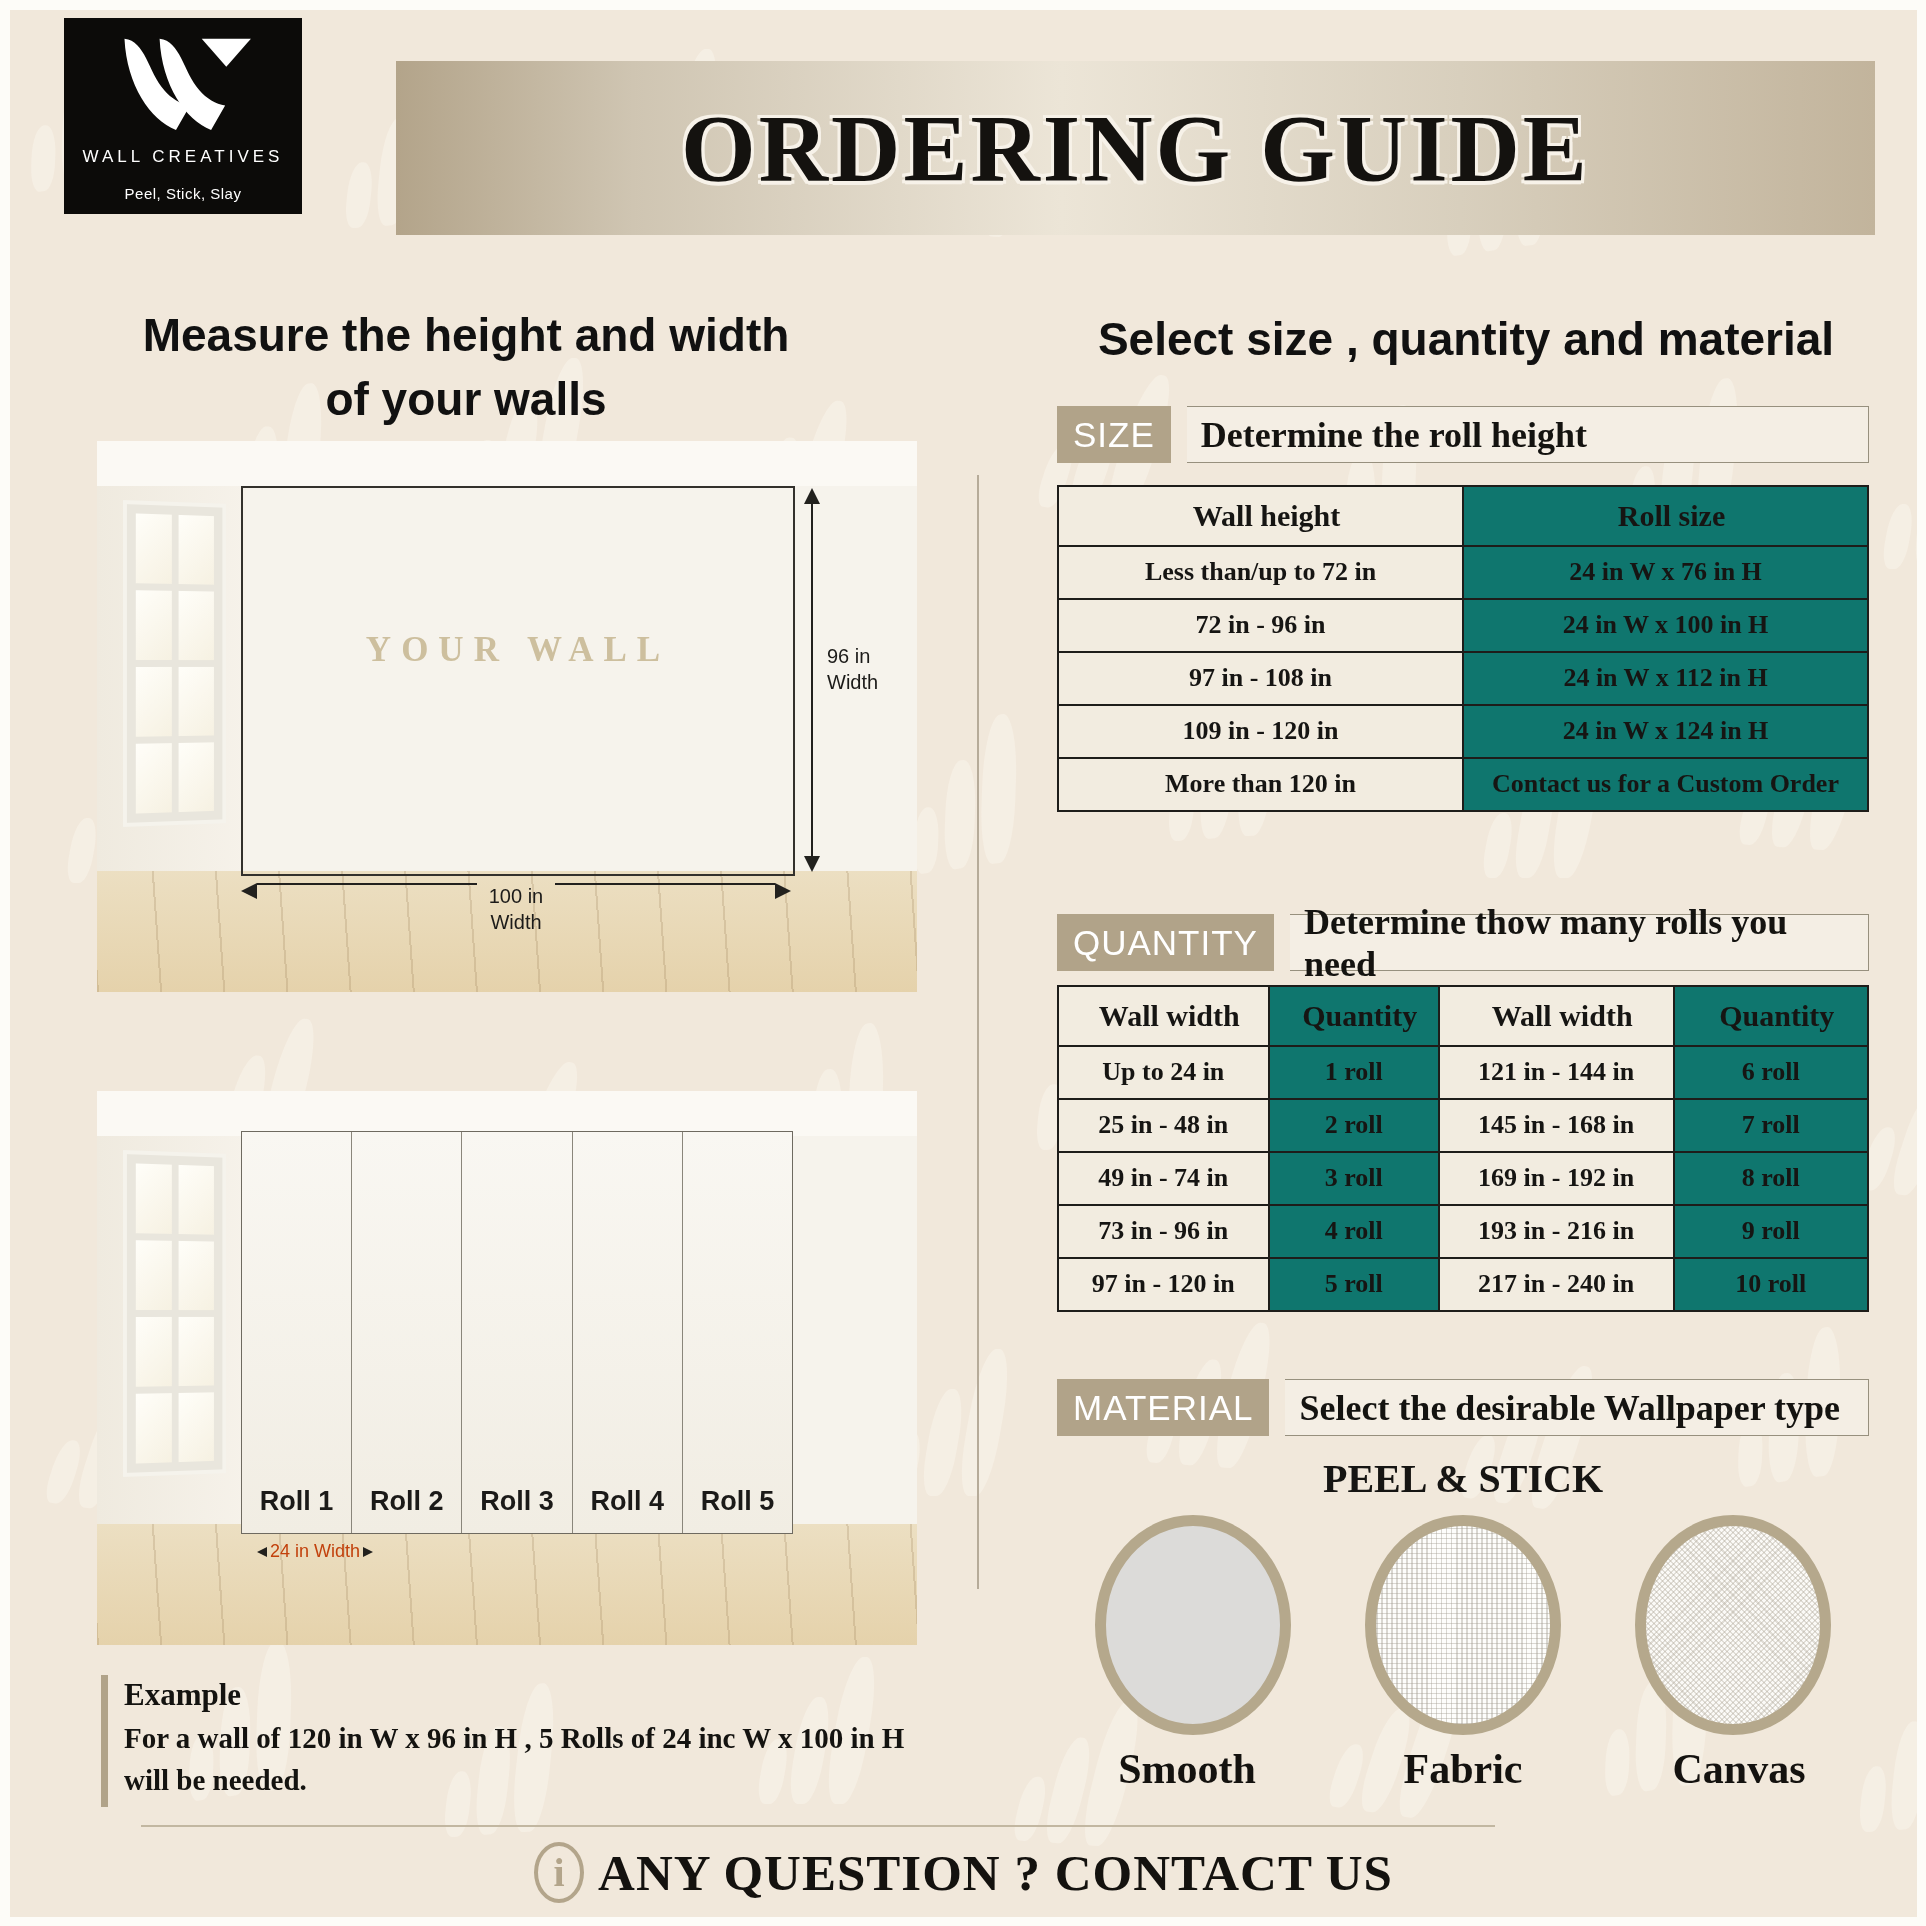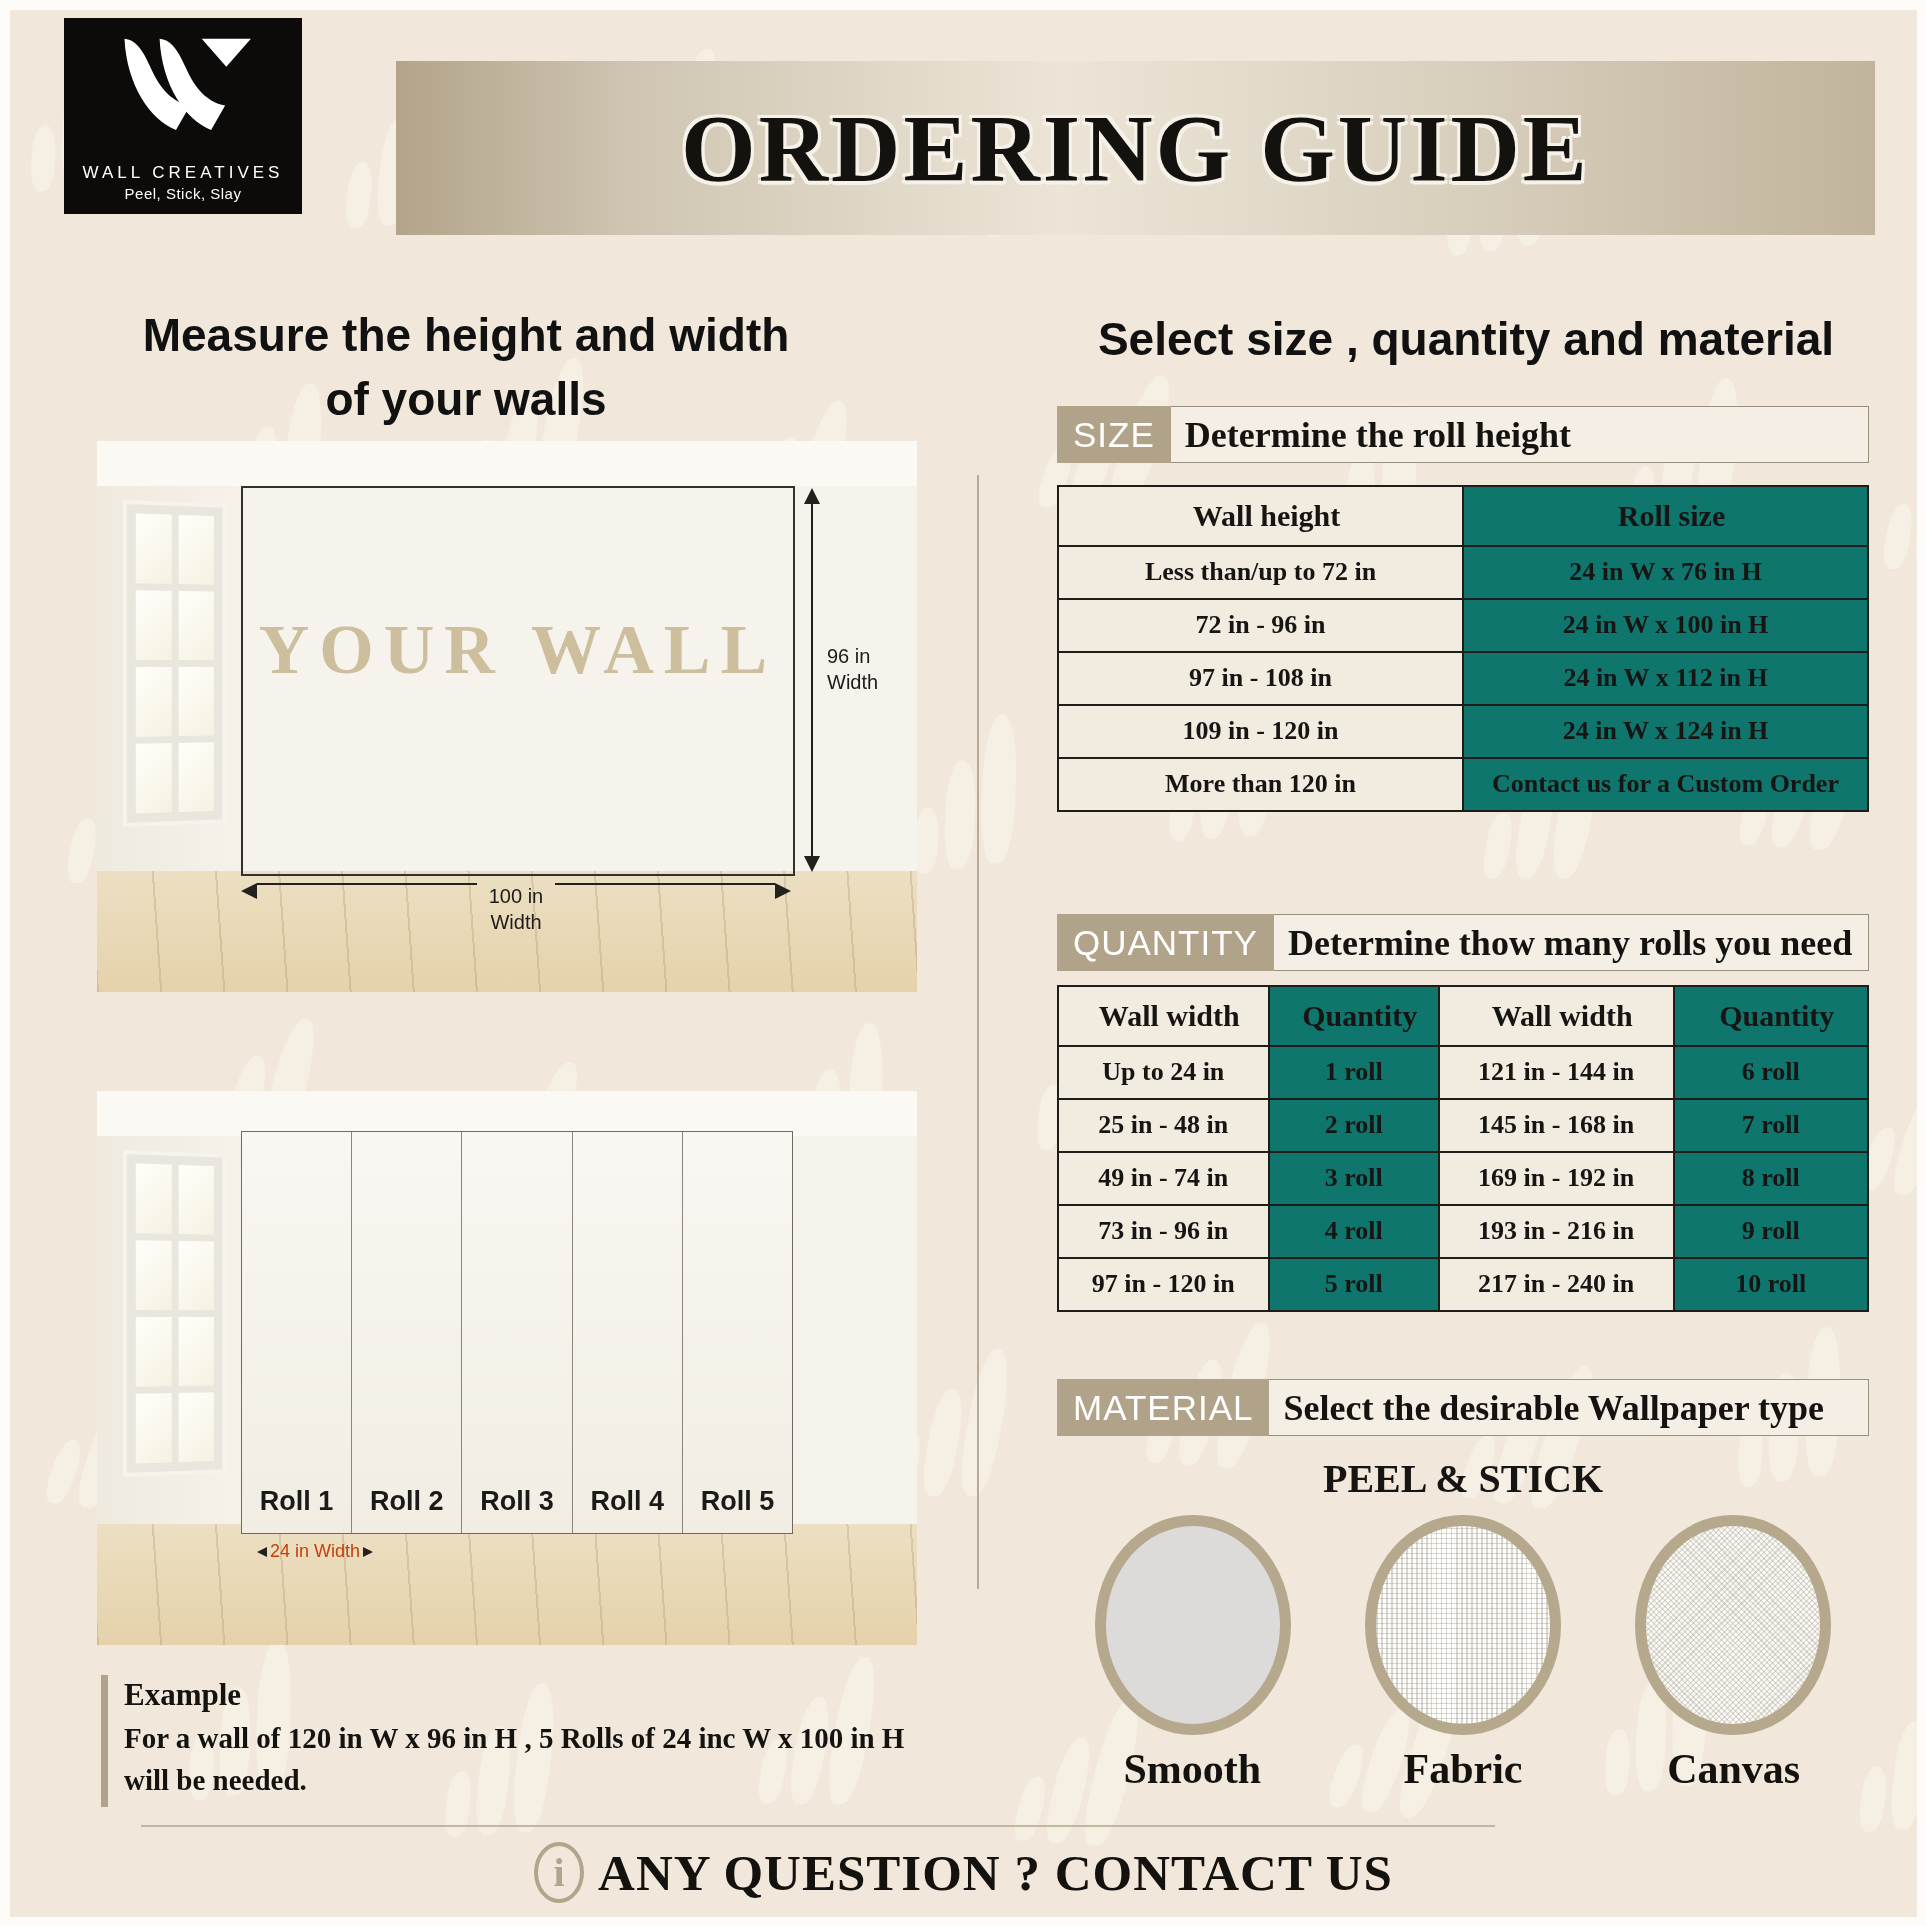--- a/index.html
+++ b/index.html
@@ -9,21 +9,21 @@
     border:10px solid #fdfcf8;box-sizing:border-box;
     font-family:"Liberation Sans",sans-serif;color:#161513;
   }
   
   .wm-layer{position:absolute;inset:0;z-index:0;}
   .wm{position:absolute;width:129px;height:149px;opacity:.55;display:flex;align-items:flex-end;gap:10px;}
   .wm-s{background:#faf5ec;border-radius:46% 46% 40% 40%;transform:skewX(-10deg);}
   .wm-s.s0{width:24px;height:65px;}
   .wm-s.s1{width:30px;height:107px;}
   .wm-s.s2{width:34px;height:147px;}
-  .z{position:absolute;z-index:1;}
+  .z{position:absolute;z-index:1;gap:16px;}
   
   .logo{left:54px;top:8px;width:238px;height:196px;background:#0c0b09;color:#fff;
         display:flex;flex-direction:column;align-items:center;justify-content:flex-end;padding-bottom:12px;box-sizing:border-box;}
   .logo svg{position:absolute;top:16px;left:50%;transform:translateX(-50%);}
   .logo-brand{font-size:17px;letter-spacing:4px;font-weight:400;}
   .logo-tag{font-size:15px;letter-spacing:0.5px;margin-top:2px;}
   
   .banner{left:386px;top:51px;width:1479px;height:174px;
     background:linear-gradient(90deg,#b3a48a 0%,#cfc5b2 16%,#ece5d7 45%,#d8cfbd 72%,#c2b49c 100%);
     display:flex;align-items:center;justify-content:center;}
@@ -67,21 +67,21 @@
   .room .floor{position:absolute;left:0;right:0;bottom:0;height:121px;
      background:repeating-linear-gradient(86deg,rgba(146,117,77,.22) 0 2px,transparent 2px 63px),
                 linear-gradient(180deg,#ecdfc2,#e5d2ab);}
   .room .window{position:absolute;left:26px;top:59px;width:107px;height:327px;background:#e9e6dd;padding:9px;
      display:grid;grid-template-columns:1fr 1fr;grid-template-rows:repeat(4,1fr);gap:7px;
      transform:perspective(693px) rotateY(9deg);transform-origin:left center;box-sizing:border-box;
      border:4px solid #f5f3ec;}
   .room .pane{background:linear-gradient(135deg,#fffef9,#f6f1e2);}
   .wallrect{position:absolute;left:144px;top:45px;width:550px;height:386px;border:2px solid #33312c;}
   .yourwall{position:absolute;left:0;right:0;top:42%;transform:translateY(-50%);text-align:center;
-    font-family:"Liberation Serif",serif;font-weight:bold;font-size:70px;letter-spacing:10px;color:#cdbf9e;}
+    font-family:"Liberation Serif",serif;font-weight:bold;font-size:35px;letter-spacing:10px;color:#cdbf9e;}
   .varrow{position:absolute;left:707px;top:47px;height:384px;display:flex;flex-direction:column;align-items:center;}
   .varrow .line{width:2px;flex:1;background:#22211e;}
   .tri{width:0;height:0;}
   .tri-up{border-left:8px solid transparent;border-right:8px solid transparent;border-bottom:16px solid #22211e;}
   .tri-down{border-left:8px solid transparent;border-right:8px solid transparent;border-top:16px solid #22211e;}
   .tri-left{border-top:8px solid transparent;border-bottom:8px solid transparent;border-right:16px solid #22211e;}
   .tri-right{border-top:8px solid transparent;border-bottom:8px solid transparent;border-left:16px solid #22211e;}
   .tri-left.sm{border-top-width:5px;border-bottom-width:5px;border-right-width:10px;}
   .tri-right.sm{border-top-width:5px;border-bottom-width:5px;border-left-width:10px;}
   .dim-label{font-size:20px;line-height:1.3;color:#1c1b19;}

